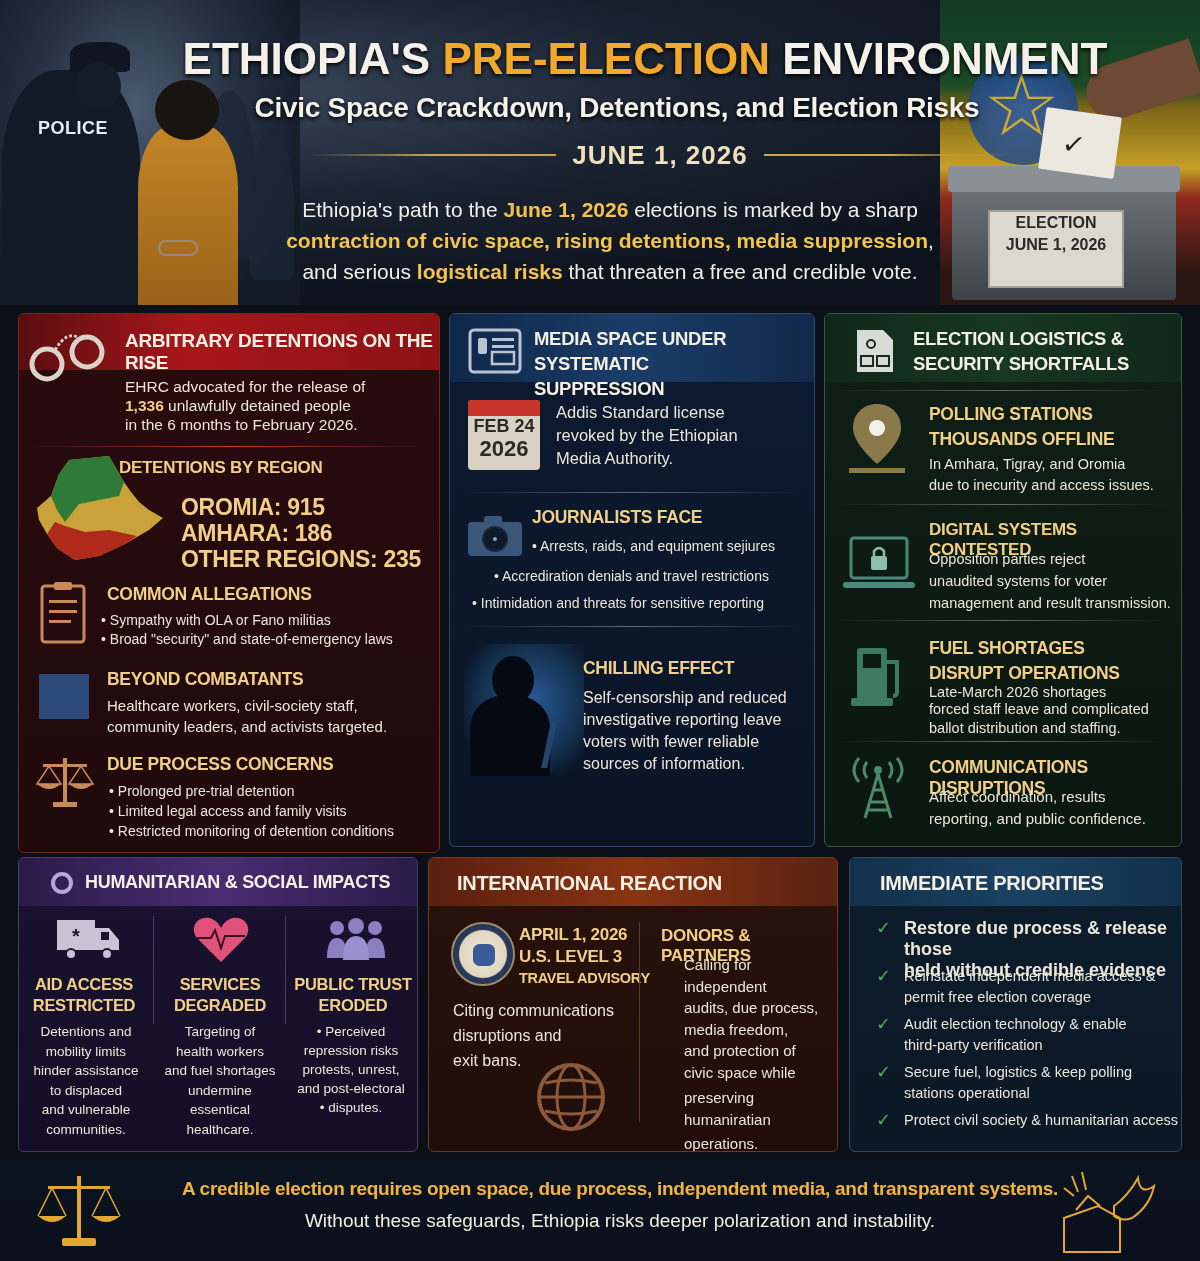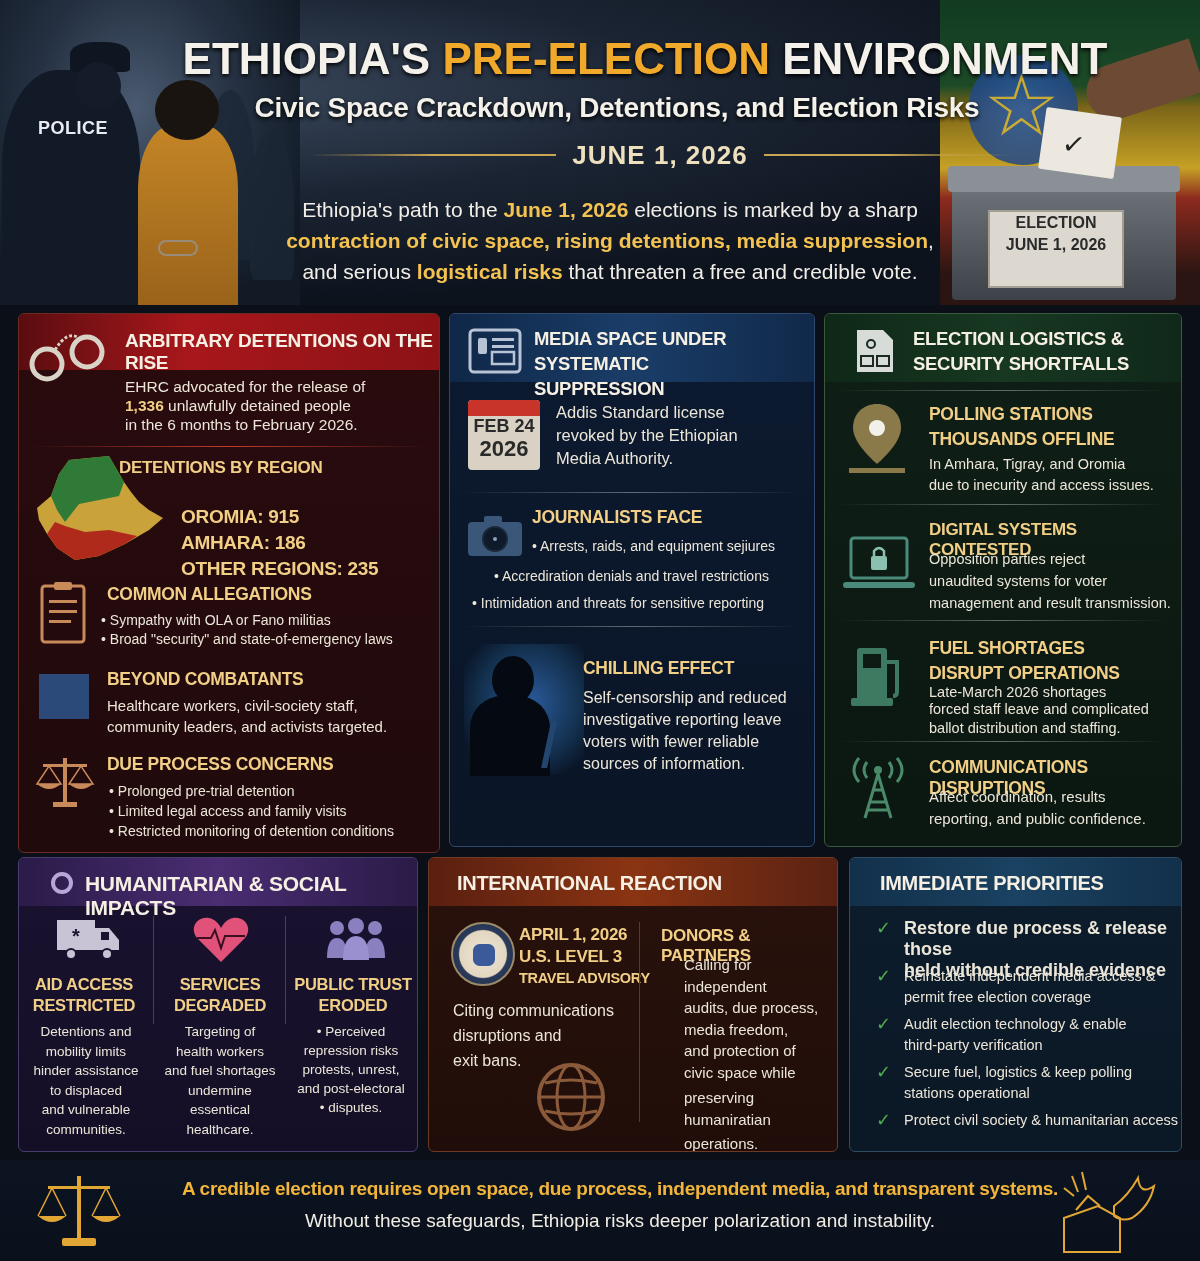--- a/index.html
+++ b/index.html
@@ -132,21 +132,21 @@
     <div>in the 6 months to February 2026.</div>
   </div>
   <div class="divider" style="left:10px;top:132px;width:400px;background:linear-gradient(90deg,transparent,#c43a2a,transparent);"></div>
 
   <svg class="abs" style="left:10px;top:138px;" width="140" height="118" viewBox="0 0 140 118">
     <path d="M40 8 L80 4 L95 30 L102 40 L110 50 L120 58 L134 66 L120 78 L96 92 L70 104 L46 108 L28 96 L18 82 L10 68 L8 56 L22 44 L30 22 Z" fill="#c9a23a"></path>
     <path d="M40 8 L80 4 L95 30 L90 44 L70 48 L50 52 L36 70 L28 58 L22 44 L30 22 Z" fill="#2e7a36"></path>
     <path d="M18 82 L28 96 L46 108 L70 104 L96 92 L108 84 L80 78 L56 80 L36 74 L26 70 Z" fill="#b02a1c"></path>
   </svg>
   <div class="abs gold cond" style="left:100px;top:144px;font-size:17px;">DETENTIONS BY REGION</div>
-  <div class="abs gold cond" style="left:162px;top:190px;font-size:19px;line-height:26px;">
+  <div class="abs gold cond" style="left:162px;top:180px;font-size:23px;line-height:26px;">
     <div>OROMIA: 915</div>
     <div>AMHARA: 186</div>
     <div>OTHER REGIONS: 235</div>
   </div>
 
   <svg class="abs" style="left:20px;top:266px;" width="48" height="64" viewBox="0 0 48 64">
     <rect x="3" y="6" width="42" height="56" rx="3" fill="none" stroke="#c98a5a" stroke-width="3"></rect>
     <rect x="15" y="2" width="18" height="8" rx="2" fill="#c98a5a"></rect>
     <rect x="10" y="20" width="28" height="3" fill="#c98a5a"></rect>
     <rect x="10" y="30" width="28" height="3" fill="#c98a5a"></rect>
@@ -302,21 +302,21 @@
   <div class="abs gold cond" style="left:104px;top:443px;font-size:17.5px;">COMMUNICATIONS DISRUPTIONS</div>
   <div class="abs t-xs" style="left:104px;top:472px;font-size:15px;line-height:22px;">
     <div>Affect coordination, results</div>
     <div>reporting, and public confidence.</div>
   </div>
 </div>
 
 <div class="panel p-purple">
   <div class="hdr"></div>
   <div class="abs" style="left:32px;top:14px;width:22px;height:22px;border:4px solid #b8a6d8;border-radius:50%;"></div>
-  <div class="abs panel-head cond" style="left:66px;top:14px;font-size:21px;">HUMANITARIAN &amp; SOCIAL IMPACTS</div>
+  <div class="abs panel-head cond" style="left:66px;top:14px;font-size:18px;">HUMANITARIAN &amp; SOCIAL IMPACTS</div>
 
   <div class="abs" style="left:134px;top:58px;width:1px;height:108px;background:#4a3e68;"></div>
   <div class="abs" style="left:266px;top:58px;width:1px;height:108px;background:#4a3e68;"></div>
 
   <svg class="abs" style="left:36px;top:60px;" width="66" height="42" viewBox="0 0 66 42">
     <rect x="2" y="2" width="38" height="30" fill="#c8c4d6"></rect>
     <path d="M40 10 L54 10 L64 22 L64 32 L40 32 Z" fill="#c8c4d6"></path>
     <rect x="46" y="14" width="8" height="8" fill="#1a1430"></rect>
     <text x="21" y="25" text-anchor="middle" font-size="20" font-weight="bold" fill="#1a1430">*</text>
     <circle cx="16" cy="36" r="5" fill="#c8c4d6" stroke="#1a1430" stroke-width="2"></circle>

